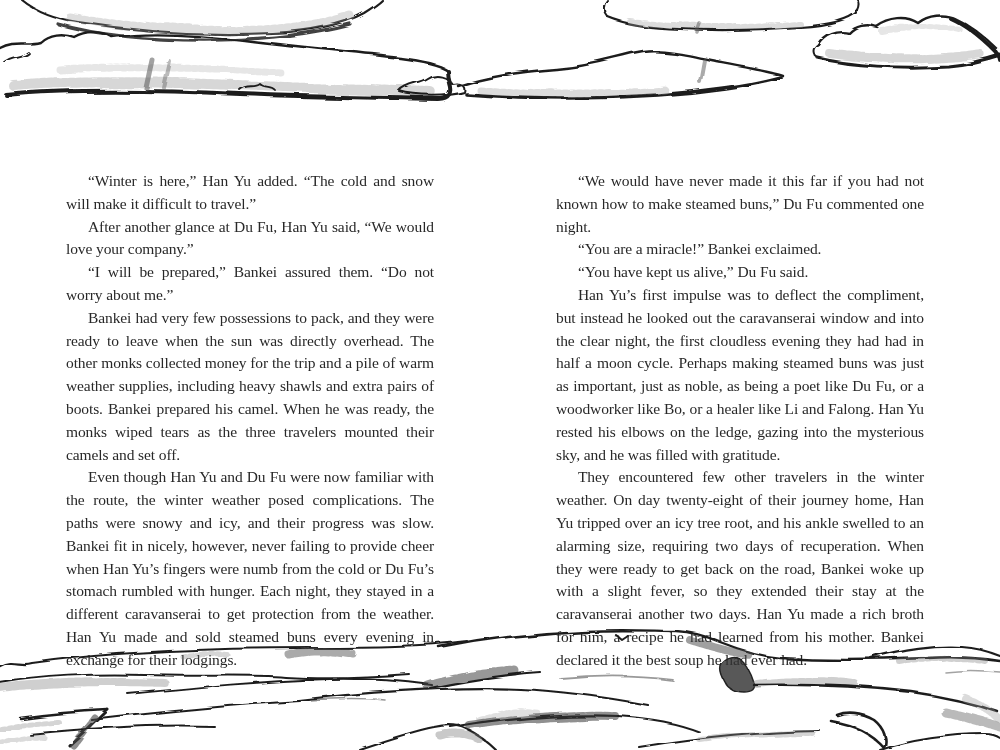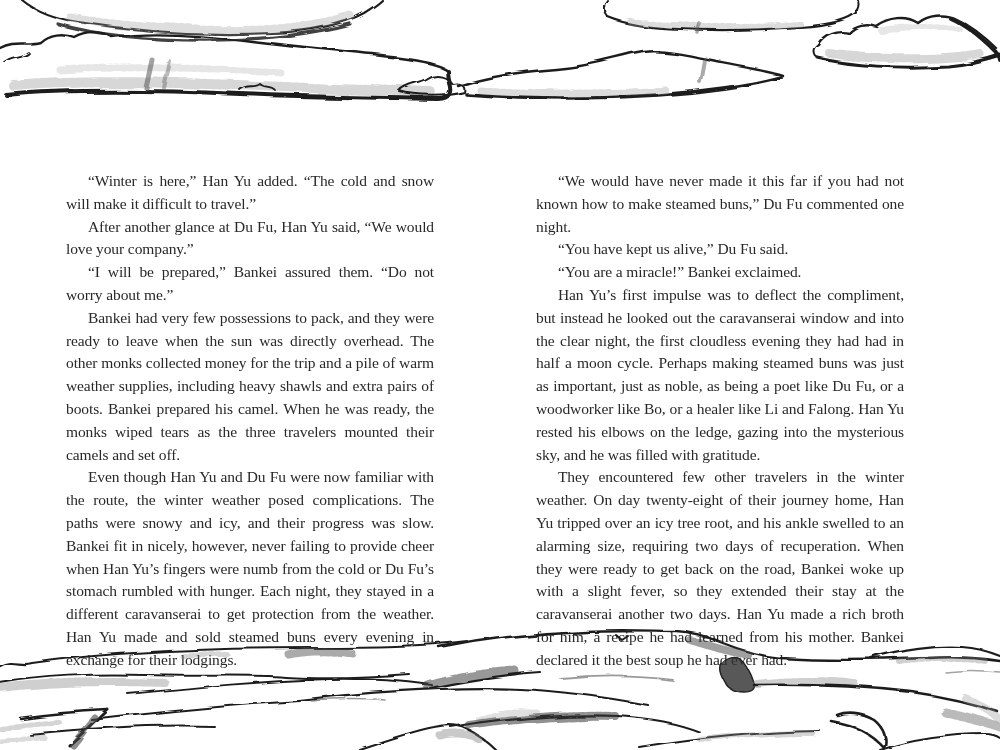--- a/index.html
+++ b/index.html
@@ -22,21 +22,21 @@
     top: 123px;
     width: 368px;
     text-align: justify;
     font-size: 15.5px;
     line-height: 22.8px;
     letter-spacing: -0.1px;
     color: #282828;
     margin-top: 47px;
   }
   .column.left  { left: 66px; }
-  .column.right { left: 536px; }
+  .column.right { left: 556px; }
   .column p { margin: 0; text-indent: 22px; }
 </style>
 </head>
 <body>
 
 <div class="book-page">
 
   <svg class="illus top" width="1000" height="115" viewBox="0 0 1000 115" style="overflow:hidden">
     <defs>
       <filter id="sketch-top" x="-10%" y="-40%" width="120%" height="180%">
@@ -96,22 +96,22 @@
   <div class="column left">
     <p>“Winter is here,” Han Yu added. “The cold and snow will make it difficult to travel.”</p>
     <p>After another glance at Du Fu, Han Yu said, “We would love your company.”</p>
     <p>“I will be prepared,” Bankei assured them. “Do not worry about me.”</p>
     <p>Bankei had very few possessions to pack, and they were ready to leave when the sun was directly overhead. The other monks collected money for the trip and a pile of warm weather supplies, including heavy shawls and extra pairs of boots. Bankei prepared his camel. When he was ready, the monks wiped tears as the three travelers mounted their camels and set off.</p>
     <p>Even though Han Yu and Du Fu were now familiar with the route, the winter weather posed complications. The paths were snowy and icy, and their progress was slow. Bankei fit in nicely, however, never failing to provide cheer when Han Yu’s fingers were numb from the cold or Du Fu’s stomach rumbled with hunger. Each night, they stayed in a different caravanserai to get protection from the weather. Han Yu made and sold steamed buns every evening in exchange for their lodgings.</p>
   </div>
 
   <div class="column right">
     <p>“We would have never made it this far if you had not known how to make steamed buns,” Du Fu commented one night.</p>
+    <p>“You are a miracle!” Bankei exclaimed.</p>
     <p>“You have kept us alive,” Du Fu said.</p>
-    <p>“You are a miracle!” Bankei exclaimed.</p>
     <p>Han Yu’s first impulse was to deflect the compliment, but instead he looked out the caravanserai window and into the clear night, the first cloudless evening they had had in half a moon cycle. Perhaps making steamed buns was just as important, just as noble, as being a poet like Du Fu, or a woodworker like Bo, or a healer like Li and Falong. Han Yu rested his elbows on the ledge, gazing into the mysterious sky, and he was filled with gratitude.</p>
     <p>They encountered few other travelers in the winter weather. On day twenty-eight of their journey home, Han Yu tripped over an icy tree root, and his ankle swelled to an alarming size, requiring two days of recuperation. When they were ready to get back on the road, Bankei woke up with a slight fever, so they extended their stay at the caravanserai another two days. Han Yu made a rich broth for him, a recipe he had learned from his mother. Bankei declared it the best soup he had ever had.</p>
   </div>
 
   <svg class="illus bottom" width="1000" height="122" viewBox="0 0 1000 122" style="overflow:hidden">
     <defs>
       <filter id="sketch-bot" x="-10%" y="-40%" width="120%" height="180%">
         <feTurbulence type="fractalNoise" baseFrequency="0.013 0.045" numOctaves="4" seed="23" result="n"></feTurbulence>
         <feDisplacementMap in="SourceGraphic" in2="n" scale="7"></feDisplacementMap>
       </filter>

